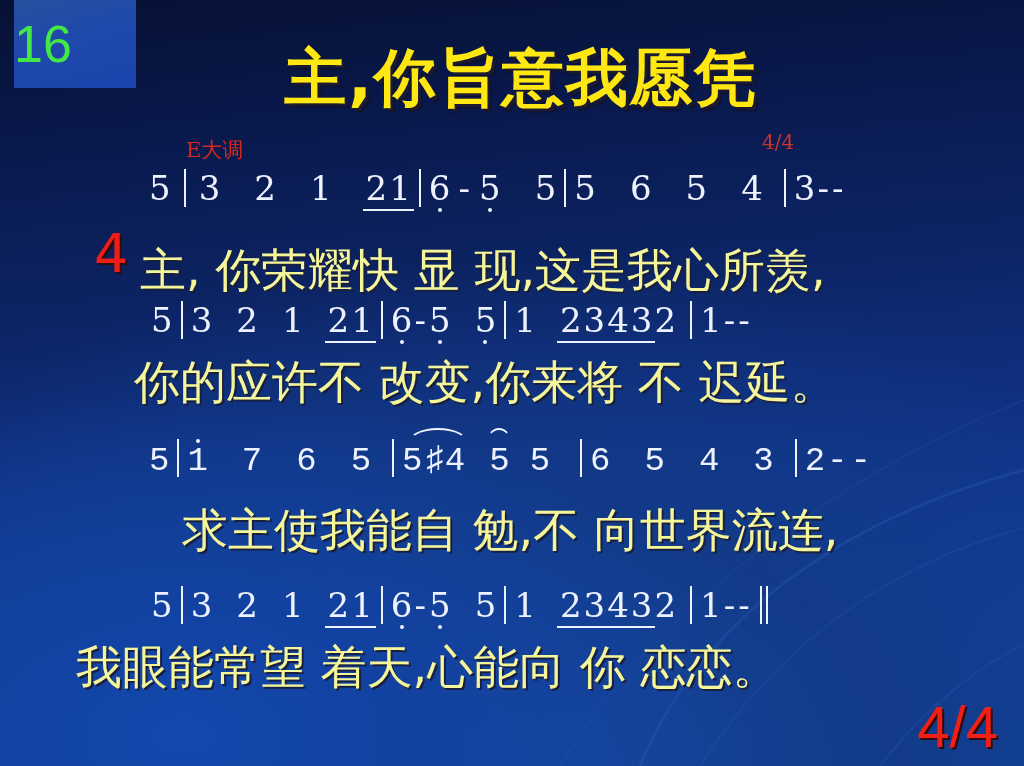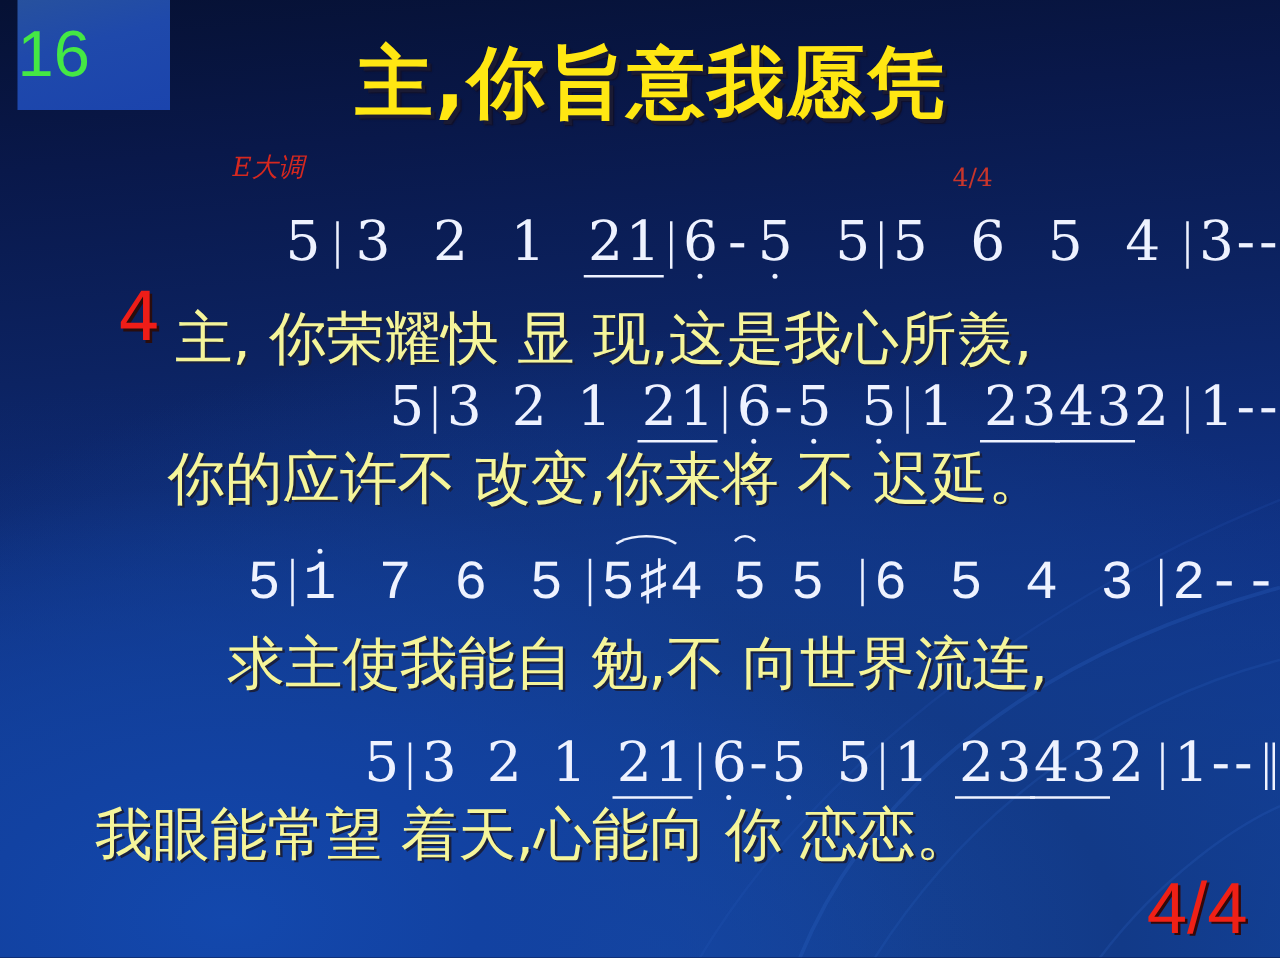--- a/index.html
+++ b/index.html
@@ -41,43 +41,42 @@
     font-size: 52px;
     line-height: 1;
     font-family: "Liberation Sans", sans-serif;
     letter-spacing: 0px;
   }
 
   
   #title {
     position: absolute;
     left: 0;
-    top: 24px;
+    top: 36px;
     width: 1024px;
     text-align: center;
     color: #ffe712;
     font-size: 62px;
     font-weight: bold;
     letter-spacing: 2px;
     text-shadow:
       3px 3px 0 #1a1a33,
       4px 4px 1px #10102a;
     font-family: "DejaVu Sans", sans-serif;
   }
   #title-inner { display: inline-block; padding-left: 18px; }
 
   
   #key-label {
     position: absolute;
     left: 186px;
-    top: 120px;
+    top: 136px;
     color: #d5281f;
     font-size: 21px;
     font-family: "DejaVu Serif", serif;
-    font-style: italic;
   }
   #meter-top {
     position: absolute;
     left: 762px;
     top: 130px;
     color: #c8352b;
     font-size: 20px;
     font-family: "DejaVu Serif", serif;
   }
 
@@ -103,24 +102,23 @@
     text-shadow: 2px 2px 0 #33090a;
   }
 
   
   .notation {
     position: absolute;
     left: 0;
     width: 1024px;
     color: #eef2ff;
     font-family: "DejaVu Serif", serif;
-    font-size: 44px;
+    font-size: 34px;
     white-space: nowrap;
     letter-spacing: 0px;
-    text-align: right;
   }
   .notation .inner { display: inline-block; }
   .nt {
     position: relative;
     display: inline-block;
     padding: 0 1px;
   }
   .nt.sp-xs { margin-right: 6px; }
   .nt.sp-s  { margin-right: 13px; }
   .nt.sp-m  { margin-right: 22px; }

